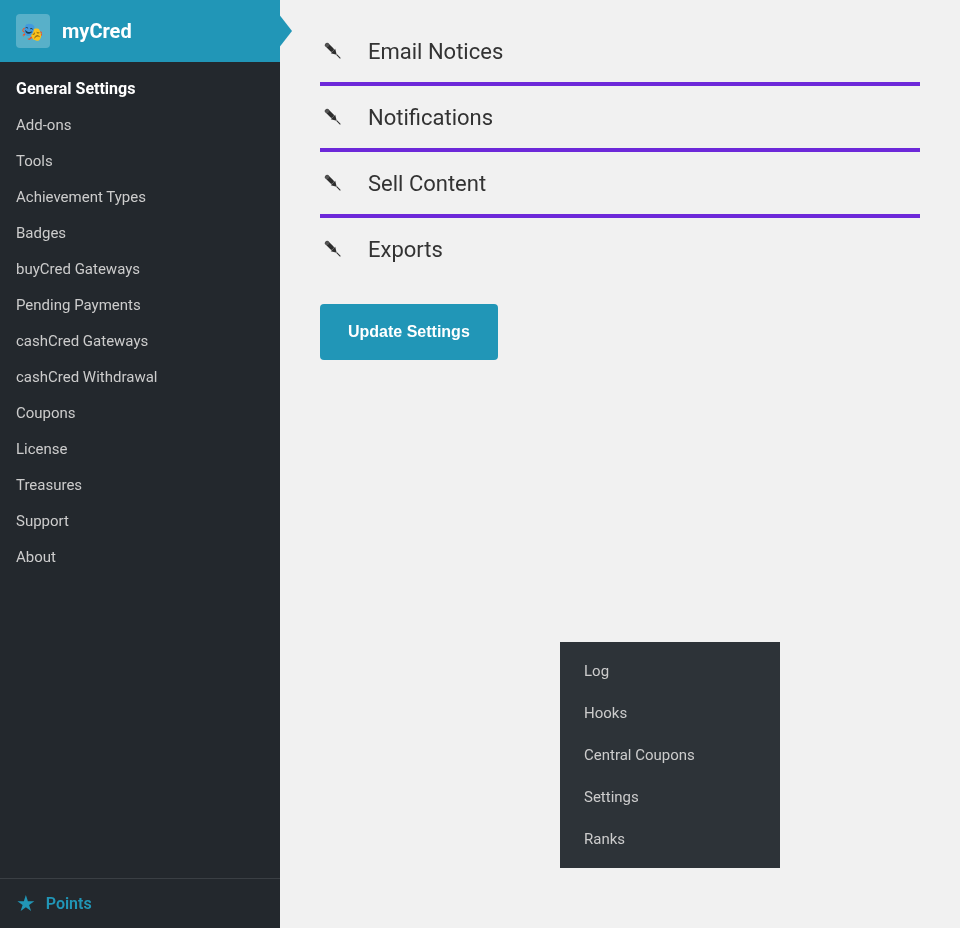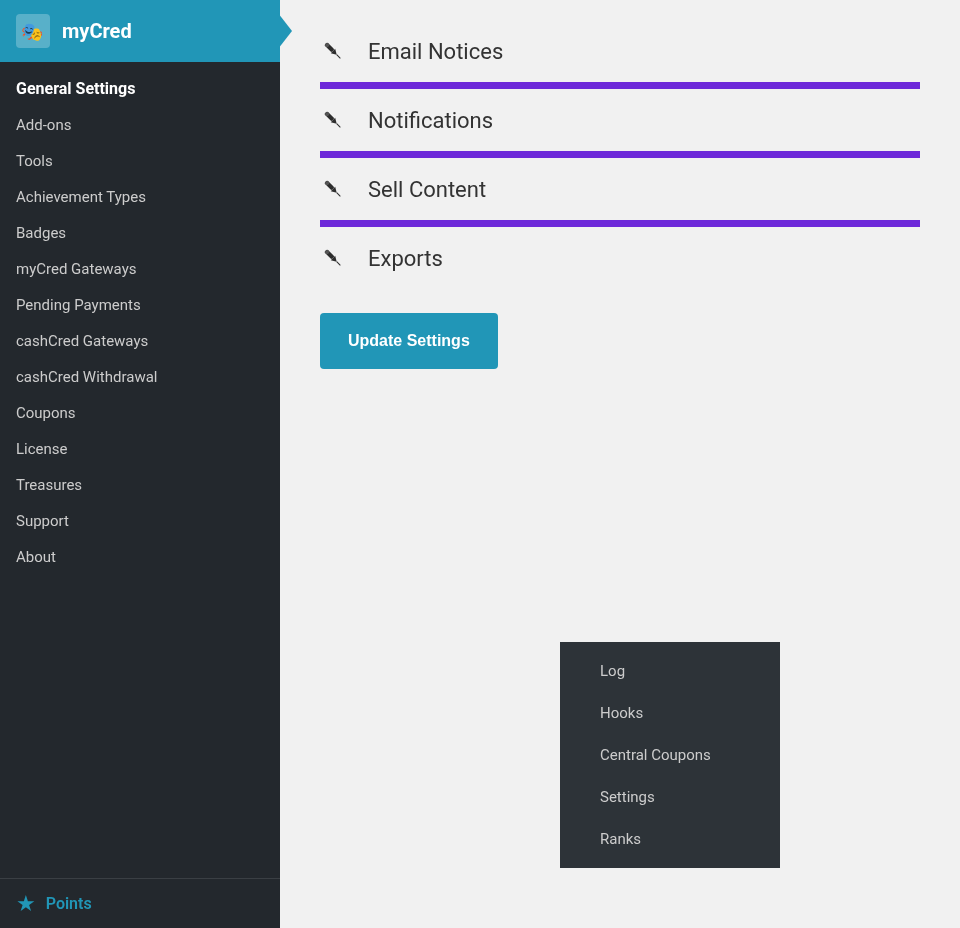--- a/index.html
+++ b/index.html
@@ -113,21 +113,21 @@
 
     .main-content {
       padding: 20px 40px;
     }
 
     .menu-item {
       display: flex;
       align-items: center;
       gap: 18px;
       padding: 18px 0;
-      border-bottom: 7px solid #6d28d9;
+      border-bottom: 4px solid #6d28d9;
       cursor: pointer;
     }
 
     .menu-item:last-of-type {
       border-bottom: none;
     }
 
     .menu-icon {
       font-size: 22px;
       color: #2d2d2d;
@@ -155,21 +155,21 @@
     }
 
     
     .dropdown-popup {
       position: absolute;
       left: 280px;
       bottom: 60px;
       background: #2d3338;
       min-width: 220px;
       z-index: 100;
-      padding: 8px 16px;
+      padding: 8px 0;
     }
 
     .dropdown-item {
       padding: 12px 24px;
       color: #ccc;
       font-size: 15px;
       cursor: pointer;
     }
   </style>
 </head>
@@ -183,21 +183,21 @@
     <span class="sidebar-header-title">myCred</span>
     <div class="sidebar-header-arrow"></div>
   </div>
 
   <div class="sidebar-nav">
   <div class="sidebar-nav-item active">General Settings</div>
       <div class="sidebar-nav-item">Add-ons</div>
       <div class="sidebar-nav-item">Tools</div>
       <div class="sidebar-nav-item">Achievement Types</div>
       <div class="sidebar-nav-item">Badges</div>
-      <div class="sidebar-nav-item">myCred Gateways</div>
+      <div class="sidebar-nav-item">buyCred Gateways</div>
       <div class="sidebar-nav-item">Pending Payments</div>
       <div class="sidebar-nav-item">cashCred Gateways</div>
       <div class="sidebar-nav-item">cashCred Withdrawal</div>
       <div class="sidebar-nav-item">Coupons</div>
       <div class="sidebar-nav-item">License</div>
       <div class="sidebar-nav-item">Treasures</div>
       <div class="sidebar-nav-item">Support</div>
       <div class="sidebar-nav-item">About</div>
     </div>
 

